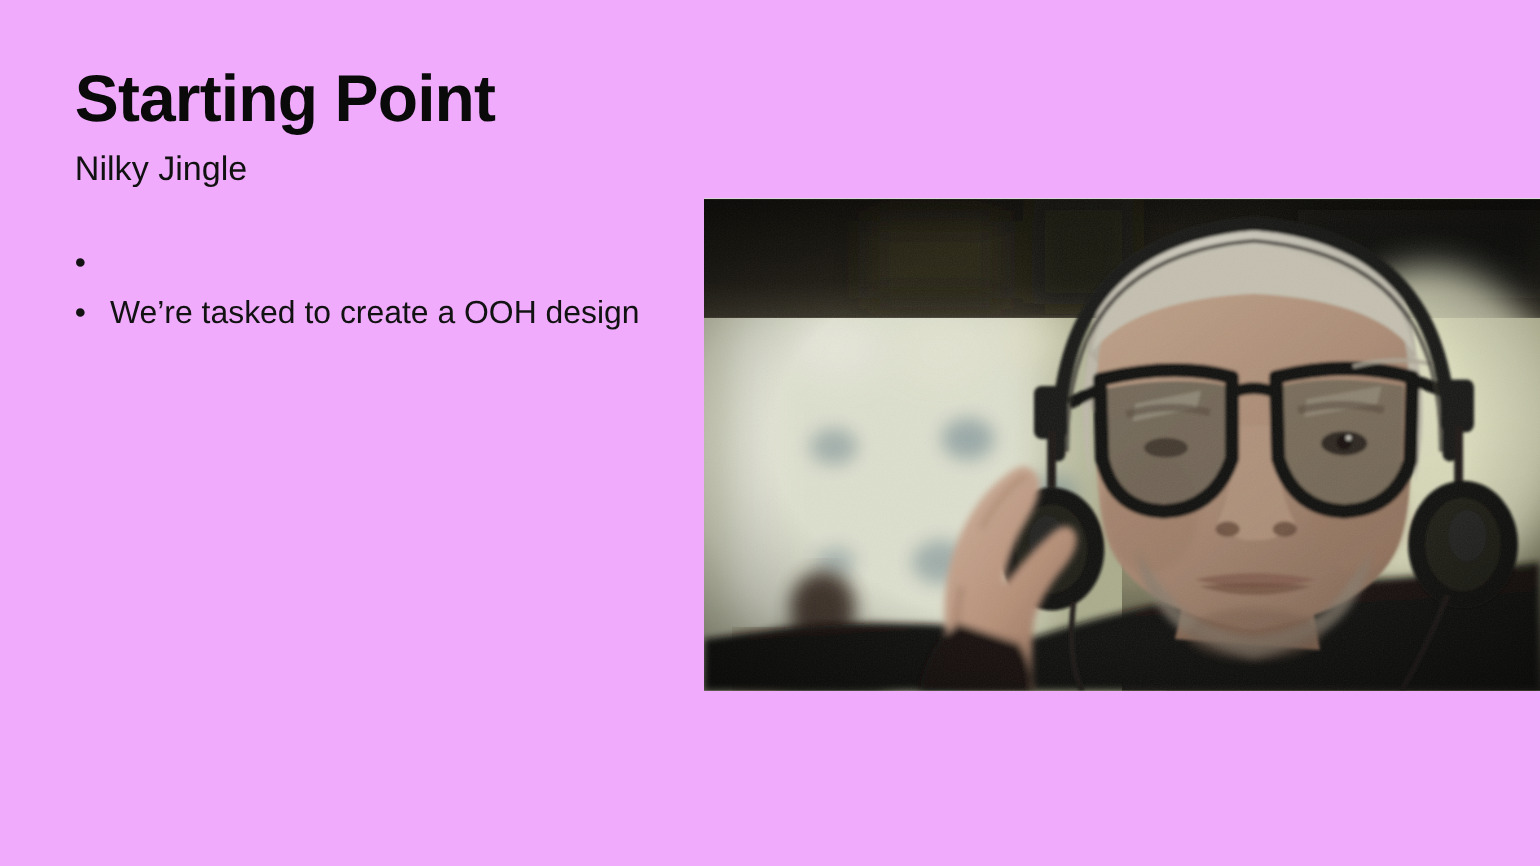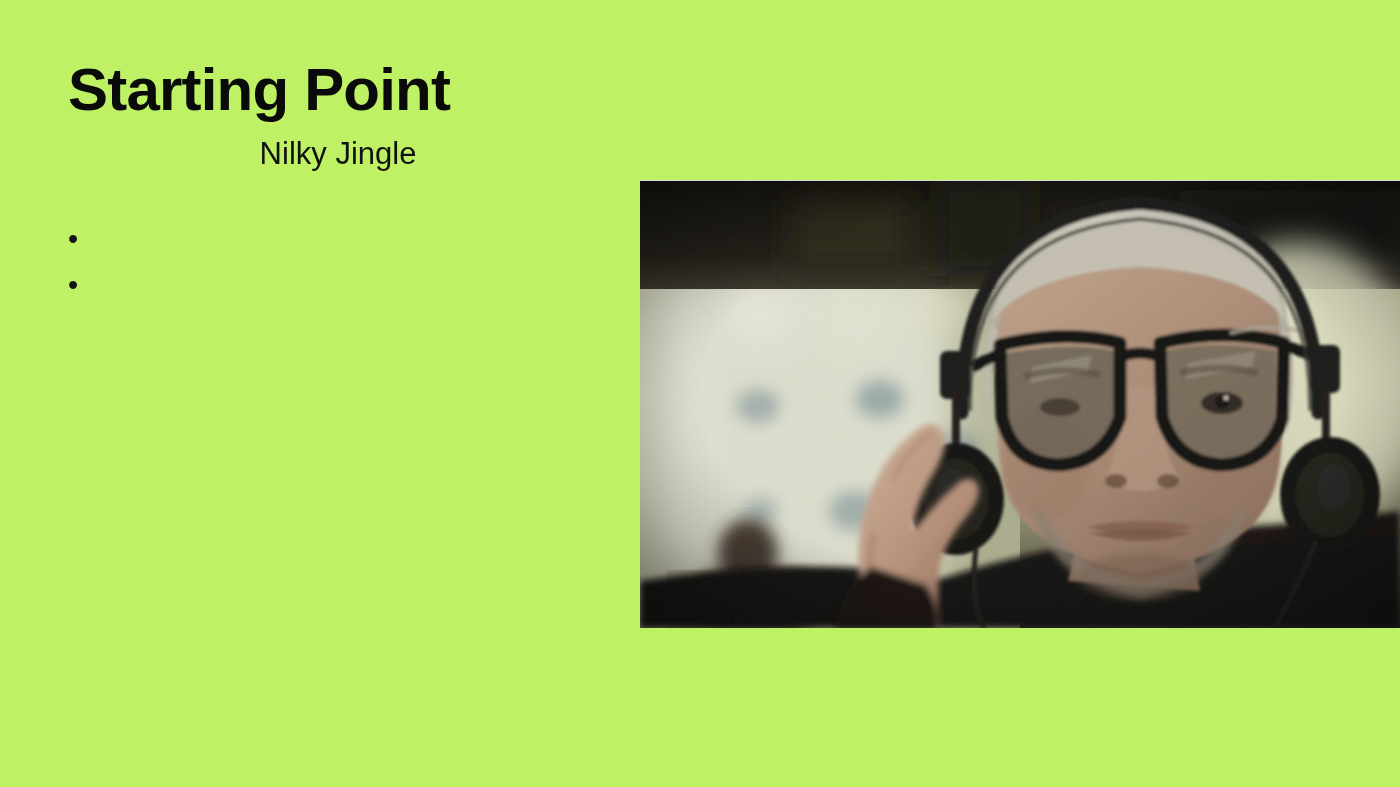--- a/index.html
+++ b/index.html
@@ -13,21 +13,21 @@
     overflow: hidden;
     font-family: "Liberation Sans", sans-serif;
     color: #0c0c0c;
     position: relative;
   }
   #slide {
     position: absolute;
     left: 0; top: 0;
     width: 1400px;
     height: 787px;
-    background: #bef264;
+    background: #f0abfc;
   }
 
   
   #text-column {
     position: absolute;
     left: 68px;
     top: 58px;
     width: 540px;
   }
   #slide-title {
@@ -39,21 +39,20 @@
     margin: 0;
     white-space: nowrap;
   }
   #slide-subtitle {
     font-size: 31px;
     font-weight: 400;
     line-height: 1.2;
     color: #111111;
     margin: 14px 0 0 0;
     white-space: nowrap;
-    text-align: center;
   }
 
   #bullet-list {
     margin: 48px 0 0 0;
     padding: 0;
     list-style: none;
   }
   .bullet-item {
     position: relative;
     padding-left: 32px;
@@ -101,20 +100,21 @@
     <ul id="bullet-list">
 
       <li class="bullet-item">
         <span class="bullet-marker">•</span>
       </li>
 
       <li class="bullet-spacer"></li>
 
       <li class="bullet-item">
         <span class="bullet-marker">•</span>
+        <span class="bullet-text">We’re tasked to create a OOH design</span>
       </li>
 
     </ul>
   </div>
 
   <div id="photo-frame">
     <svg width="760" height="447" viewBox="0 0 760 447">
       <defs>
         <radialGradient id="gBackdrop" cx="30%" cy="50%" r="62%">
           <stop offset="0%" stop-color="#f4f6e6"></stop>

